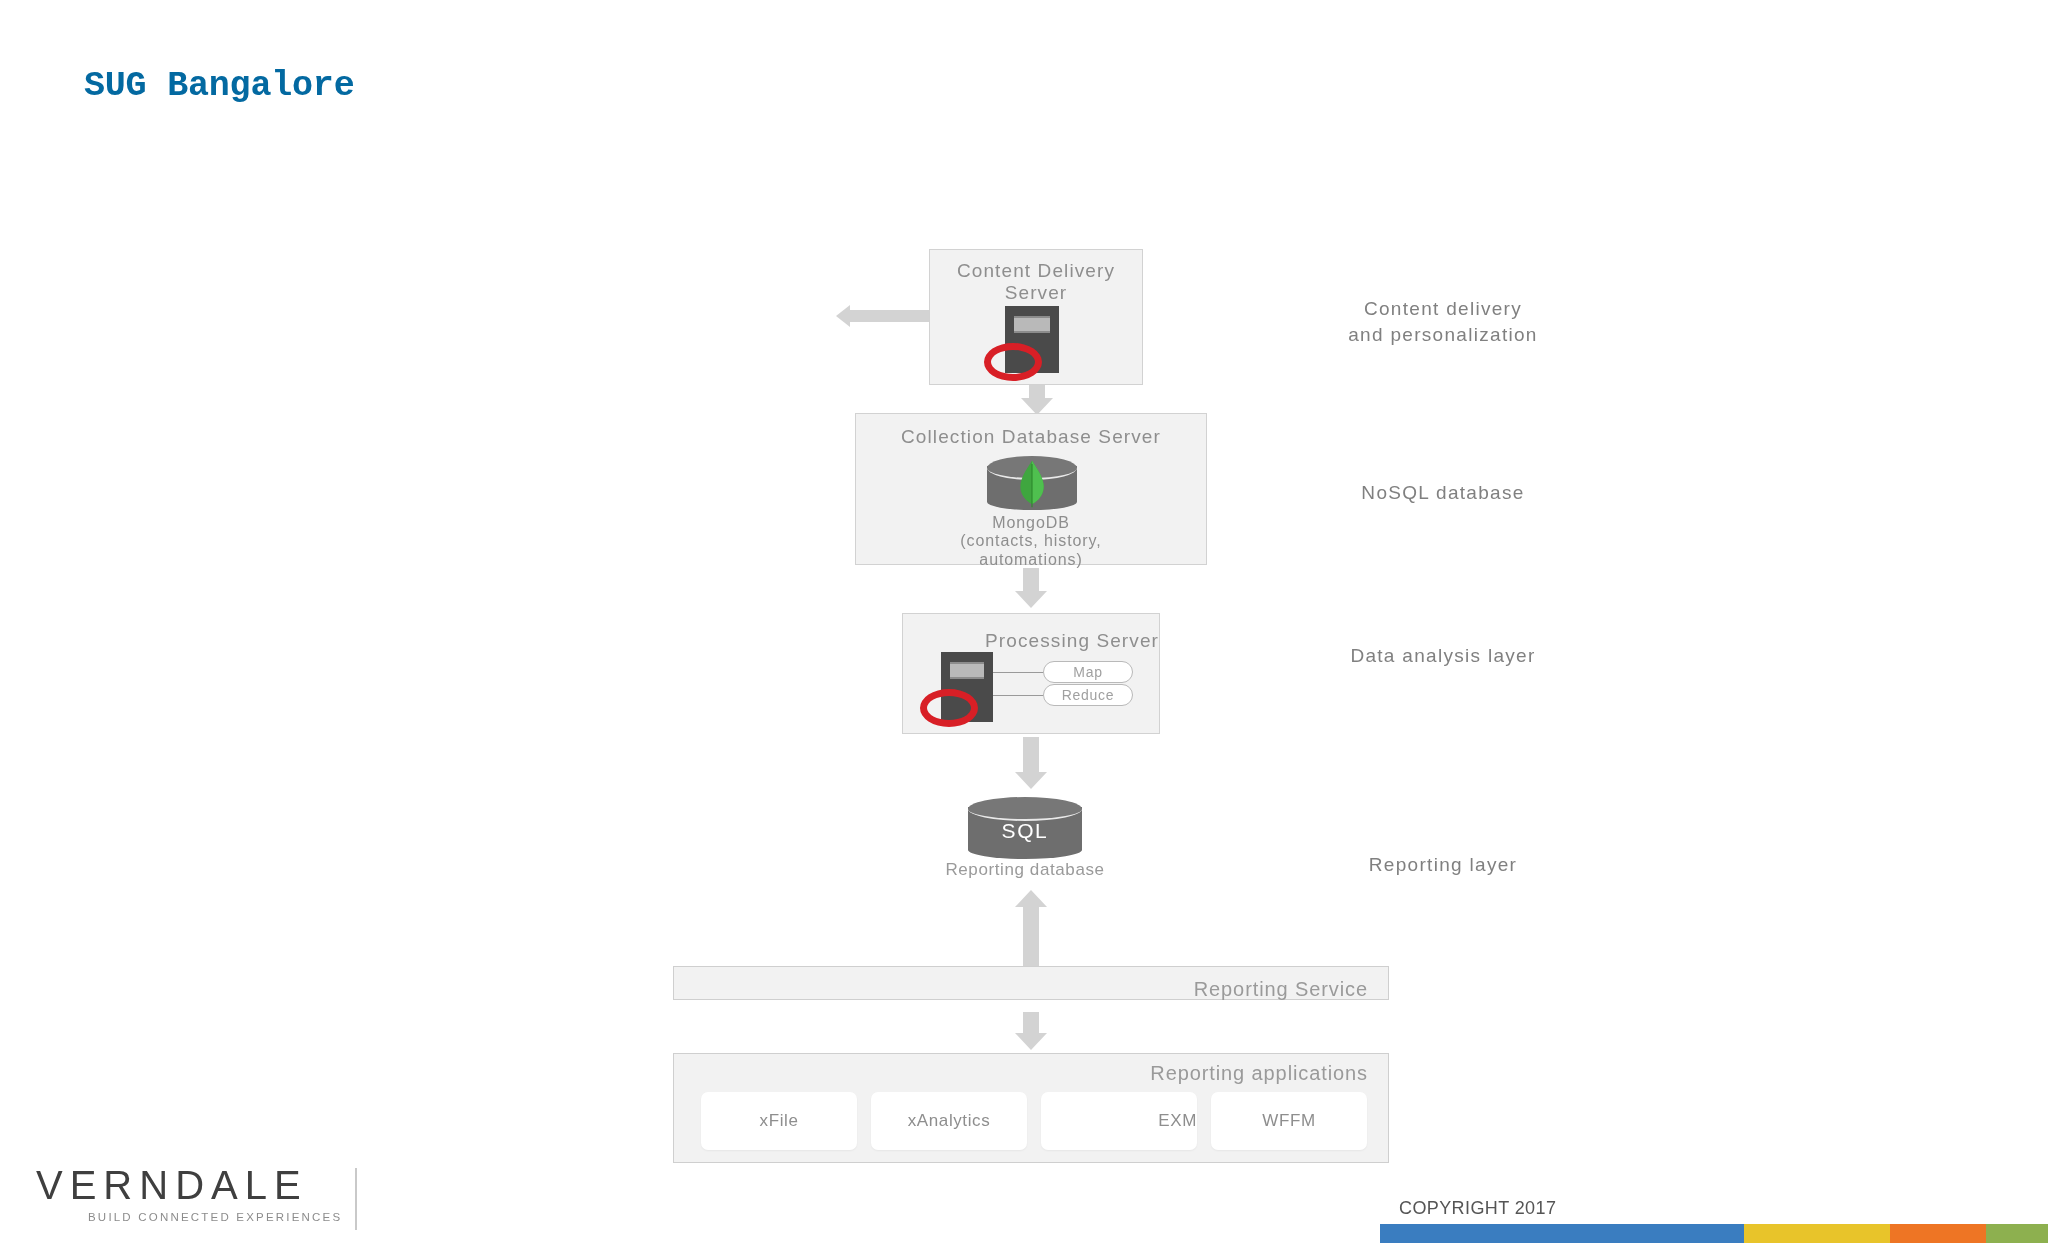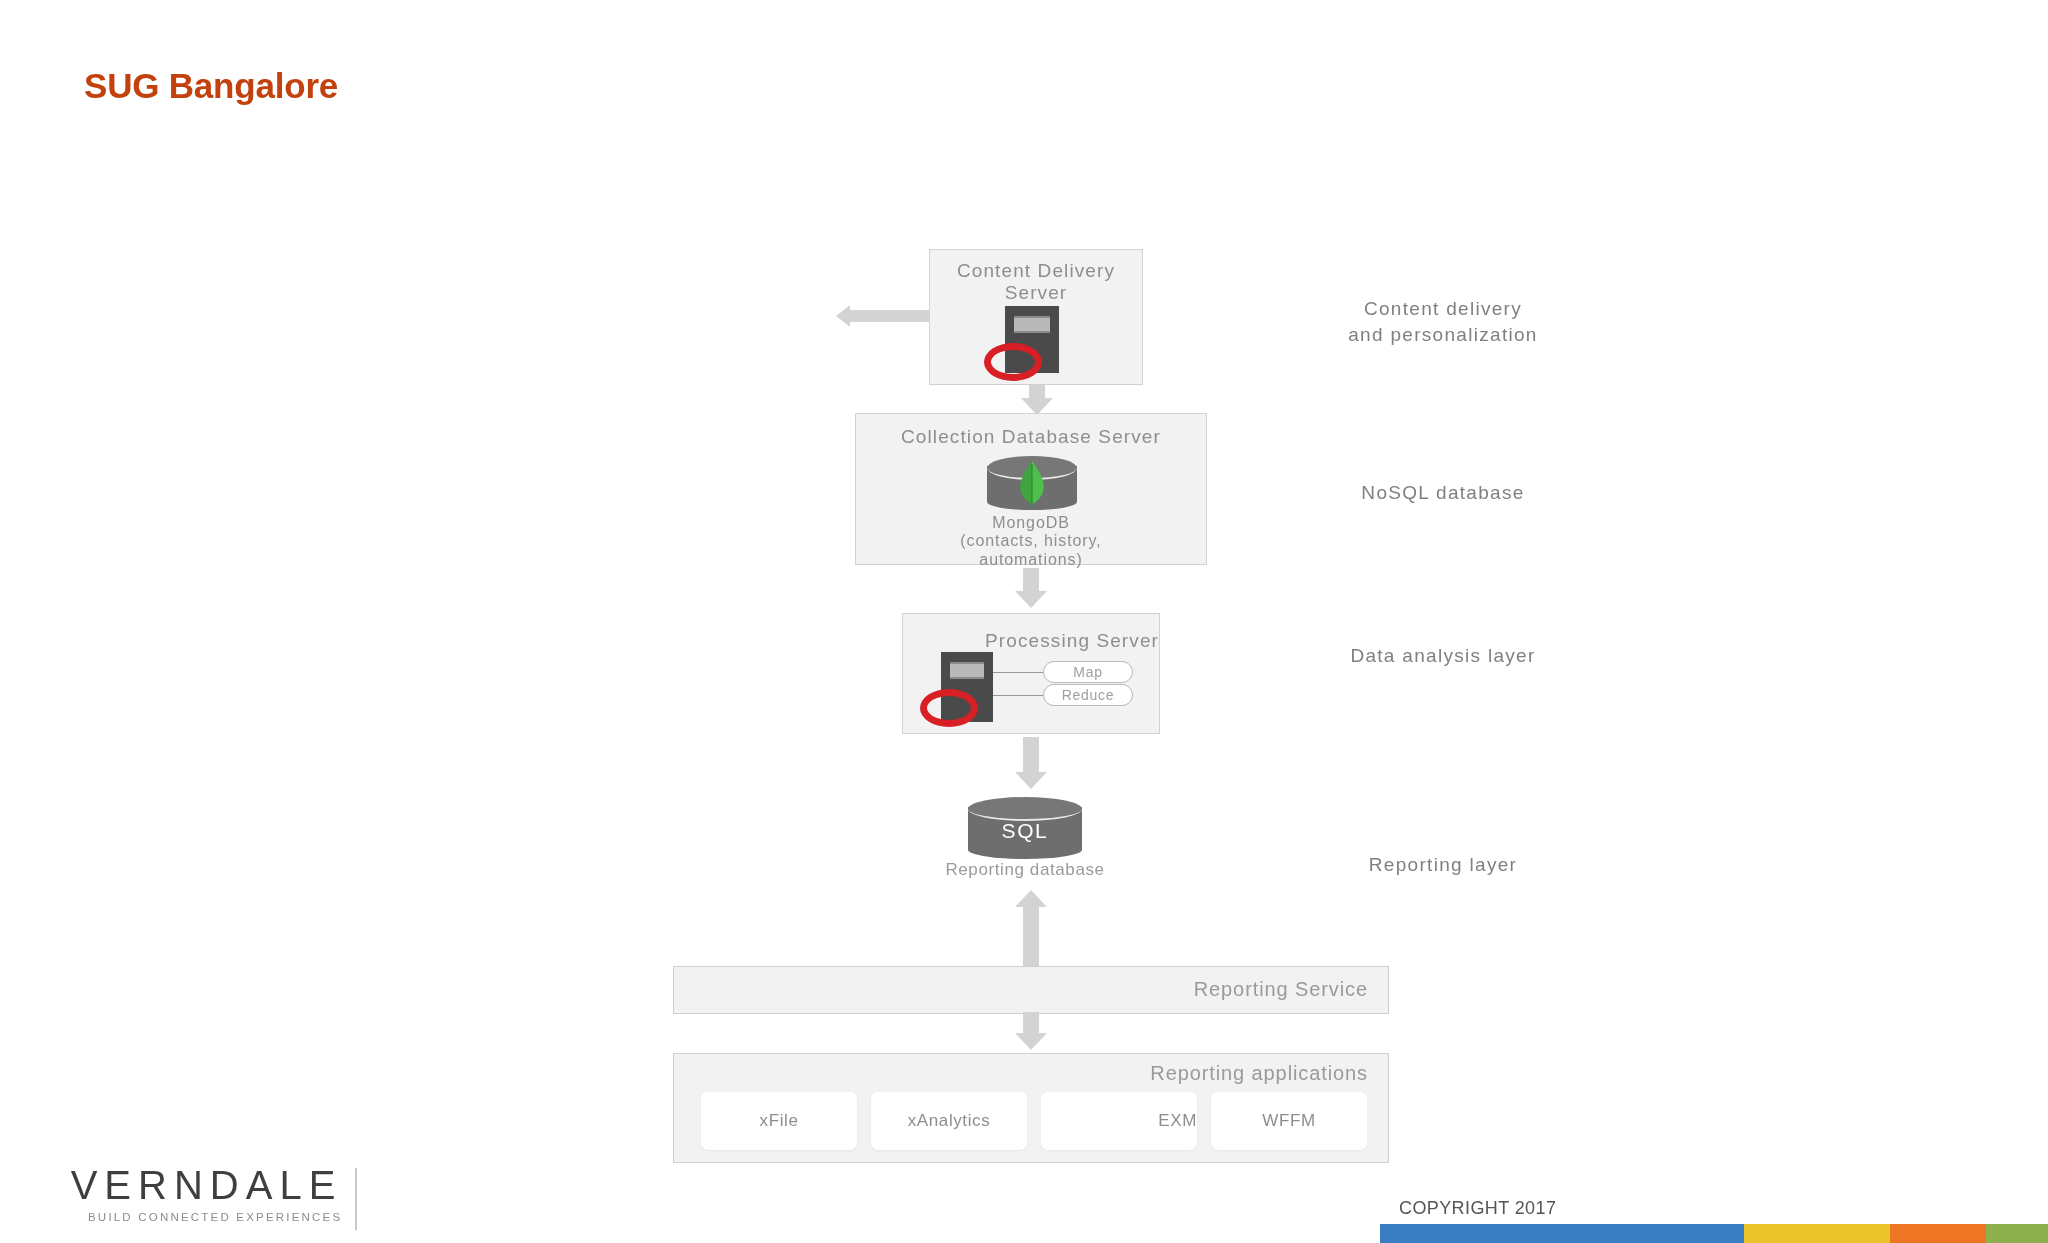--- a/index.html
+++ b/index.html
@@ -8,22 +8,23 @@
     background:#ffffff;
     font-family:"Liberation Sans", sans-serif;
     overflow:hidden;
     position:relative;
   }
   #slide{position:absolute;inset:0;}
 
   
   .slide-title{
     position:absolute;left:84px;top:66px;
-    font-size:35px;font-weight:bold;color:#c2410c;
+    font-size:35px;font-weight:bold;color:#0369a1;
     letter-spacing:-0.2px;
+    font-family:Liberation Mono, monospace;
   }
 
   
   .dbox{
     position:absolute;
     background:#f2f2f2;
     border:1px solid #d2d2d2;
     box-sizing:border-box;
   }
   .dbox-title{
@@ -142,21 +143,21 @@
   .appcard{
     position:absolute;
     background:#ffffff;
     border-radius:7px;
     display:flex;align-items:center;justify-content:center;
     color:#8e8e8e;font-size:17px;letter-spacing:0.6px;
     box-shadow:0 1px 2px rgba(0,0,0,0.05);
   }
 
   
-  .logo-wrap{position:absolute;left:36px;top:1165px;text-align:right;}
+  .logo-wrap{position:absolute;left:36px;top:1165px;}
   .logo-word{
     font-size:40px;letter-spacing:7px;color:#3f3f3f;
     font-weight:300;line-height:1;
   }
   .logo-tag{
     margin-top:6px;margin-left:52px;
     font-size:11.5px;letter-spacing:2.2px;color:#8c8c8c;
   }
   .logo-divider{
     position:absolute;left:355px;top:1168px;
@@ -247,21 +248,21 @@
       <div class="top"></div>
     <div style="position:absolute;left:0;right:0;top:22px;text-align:center;color:#ffffff;font-size:21px;letter-spacing:1.6px;">SQL</div>
   </div>
   <div style="position:absolute;left:895px;top:860px;width:260px;text-align:center;color:#9a9a9a;font-size:17px;letter-spacing:0.6px;">Reporting database</div>
 
   <div class="arrow-up" style="left:1011px;top:890px;width:40px;height:78px;">
     <div class="shaft" style="height:62px;"></div>
     <div class="head"></div>
   </div>
 
-  <div class="widebar" style="left:673px;top:966px;width:716px;height:48px;">
+  <div class="widebar" style="left:673px;top:966px;width:716px;height:34px;">
     <div class="widebar-label" style="top:11px;">Reporting Service</div>
   </div>
 
   <div class="arrow-down" style="left:1011px;top:1012px;width:40px;height:38px;">
     <div class="shaft" style="height:22px;"></div>
     <div class="head"></div>
   </div>
 
   <div class="widebar" style="left:673px;top:1053px;width:716px;height:110px;">
     <div class="widebar-label" style="top:8px;">Reporting applications</div>

